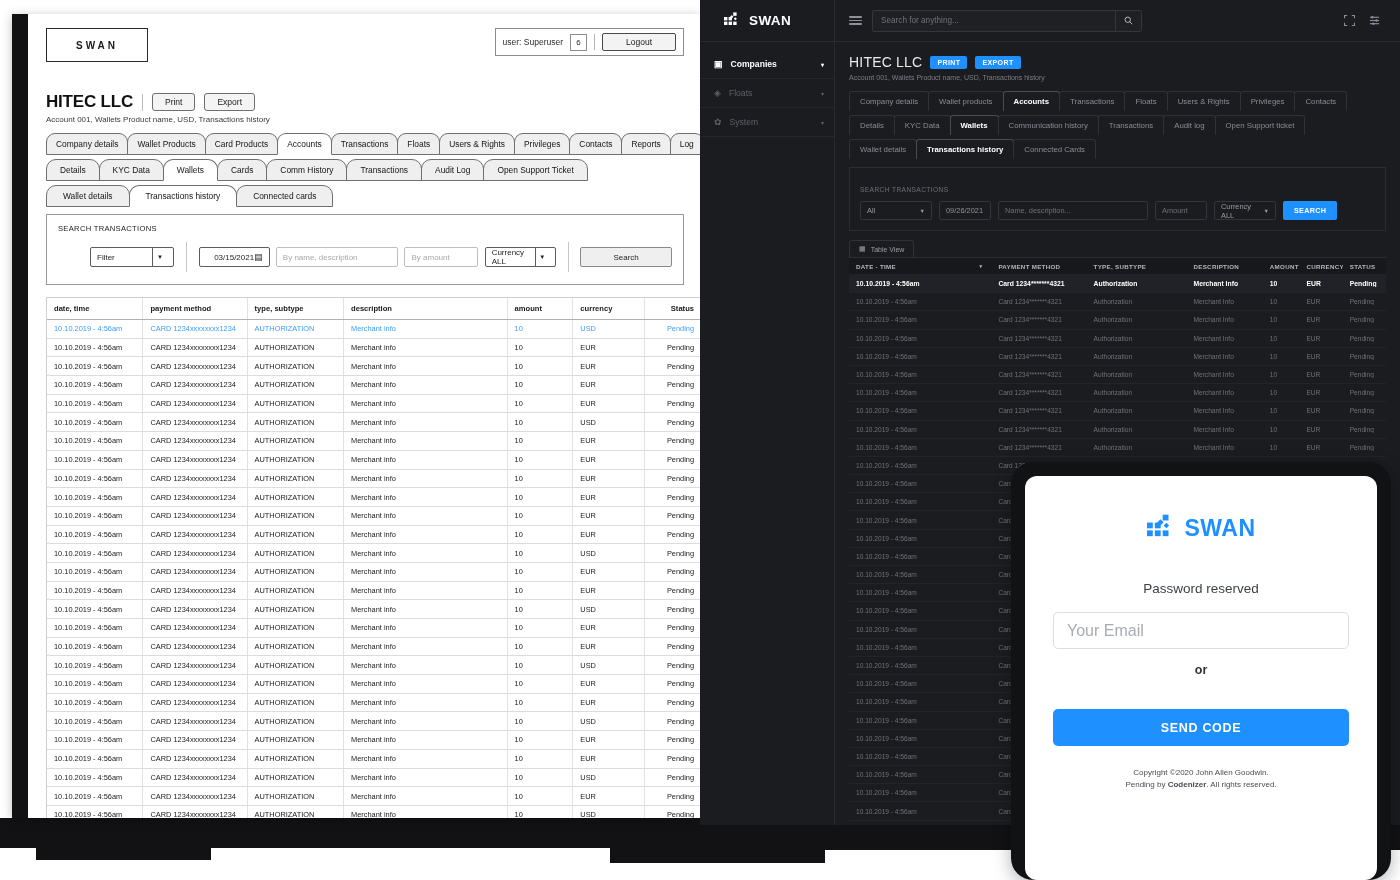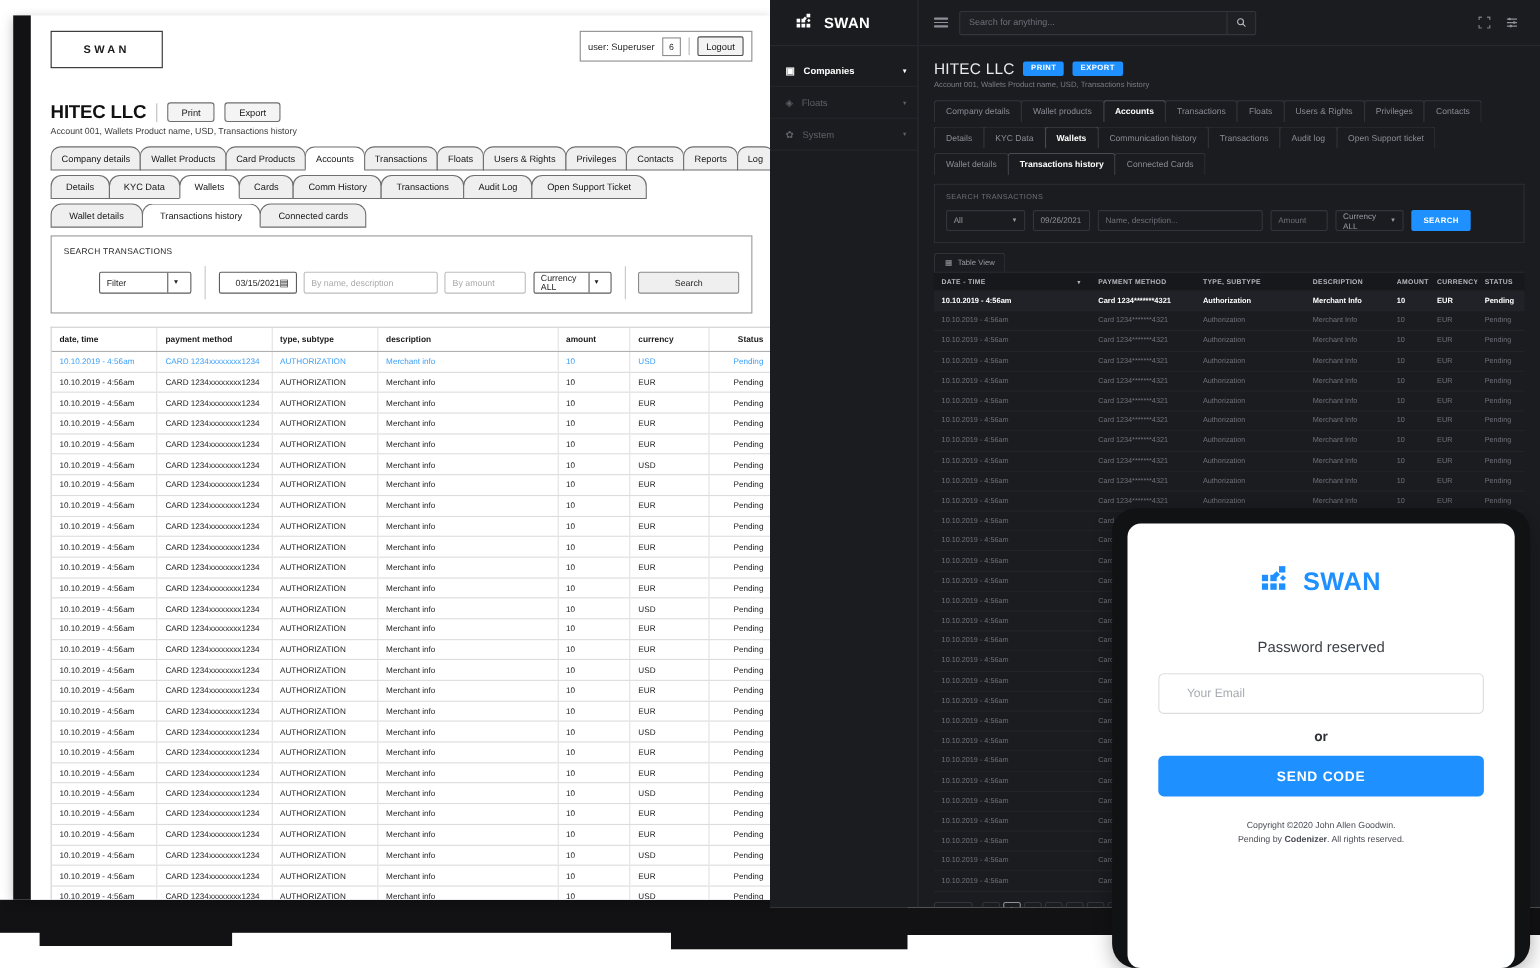--- a/index.html
+++ b/index.html
@@ -36,21 +36,21 @@
     display: flex; align-items: center; gap: 7px; padding: 0 7px;
   }
   .lp-userbox .u-label { font-size: 8.5px; color: #2b2b2b; }
   .lp-userbox .u-badge {
     border: 1.1px solid #8d8d8d; min-width: 17px; height: 17px;
     display: flex; align-items: center; justify-content: center;
     font-size: 8px; color: #2b2b2b;
   }
   .lp-userbox .u-div { width: 1px; height: 16px; background: #b5b5b5; }
   .lp-userbox .u-logout {
-    border: 1.3px solid #4a4a4a; background: #f3f3f3; padding: 3px 7px;
+    border: 1.3px solid #4a4a4a; background: #f3f3f3; padding: 3px 23px;
     font-size: 8.5px; color: #1a1a1a; border-radius: 2px;
   }
 
   .lp-titlerow { margin-top: 30px; display: flex; align-items: center; gap: 9px; }
   .lp-title { font-size: 17px; font-weight: 700; color: #111; letter-spacing: -.2px; }
   .lp-title-sep { width: 1px; height: 17px; background: #bdbdbd; }
   .lp-minibtn {
     border: 1.2px solid #6f6f6f; background: #f4f4f4; border-radius: 3px;
     font-size: 8.5px; padding: 3px 12px; color: #1a1a1a;
   }
@@ -159,21 +159,21 @@
   .dtab {
     border: 1px solid #313238; border-bottom: none; background: transparent;
     color: #8a8c94; font-size: 7.8px; padding: 5px 10px; margin-right: -1px;
     border-radius: 3px 3px 0 0; white-space: nowrap;
   }
   .dtab.active { color: #ffffff; font-weight: 700; border-color: #4a4b52; }
   .dtabrow.r2 { margin-top: 4px; }
   .dtabrow.r3 { margin-top: 4px; }
 
   .dsearch {
-    margin-top: 8px; border: 1px solid #2c2d33; padding: 8px 10px 10px 10px;
+    margin-top: 8px; border: 1px solid #2c2d33; padding: 18px 10px 10px 10px;
   }
   .dsearch-label { font-size: 6.6px; color: #6e7079; letter-spacing: .4px; }
   .dsearch-row { display: flex; align-items: center; gap: 7px; margin-top: 8px; }
   .dfld {
     border: 1px solid #34353c; height: 19px; display: flex; align-items: center;
     padding: 0 6px; font-size: 7.4px; color: #9a9ca4; border-radius: 2px;
   }
   .dfld .dcaret { margin-left: auto; font-size: 5.5px; padding-left: 8px; }
   .df-all { width: 72px; } .df-date { width: 52px; color: #8f9199; }
   .df-name { width: 150px; color: #6e7079; } .df-amt { width: 52px; color: #6e7079; }
@@ -220,26 +220,26 @@
   }
   .m-screen {
     background: #ffffff; border-radius: 12px; width: 100%; height: 100%;
     padding: 38px 28px 0 28px; text-align: center;
   }
   .m-logo { display: flex; align-items: center; justify-content: center; gap: 9px; }
   .m-logo-text { font-size: 23px; font-weight: 700; color: #1e90ff; letter-spacing: .5px; }
   .m-heading { font-size: 13.5px; color: #3b3f45; margin-top: 38px; }
   .m-input {
     margin-top: 16px; height: 37px; border: 1px solid #dcdde0; border-radius: 5px;
-    display: flex; align-items: center; padding: 0 25px;
-    font-size: 11px; color: #a8abb1;
+    display: flex; align-items: center; padding: 0 13px;
+    font-size: 16px; color: #a8abb1;
   }
   .m-or { font-size: 12.5px; color: #2f3237; margin-top: 14px; font-weight: 700; }
   .m-btn {
-    margin-top: 10px; height: 37px; background: #1e90ff; border-radius: 5px;
+    margin-top: 32px; height: 37px; background: #1e90ff; border-radius: 5px;
     display: flex; align-items: center; justify-content: center;
     color: #fff; font-size: 12.5px; font-weight: 700; letter-spacing: .7px;
   }
   .m-foot { margin-top: 21px; font-size: 8px; color: #4a4d53; line-height: 1.5; }
   .m-foot b { font-weight: 700; }
 </style>
 </head>
 <body>
 
 <div id="stage">

